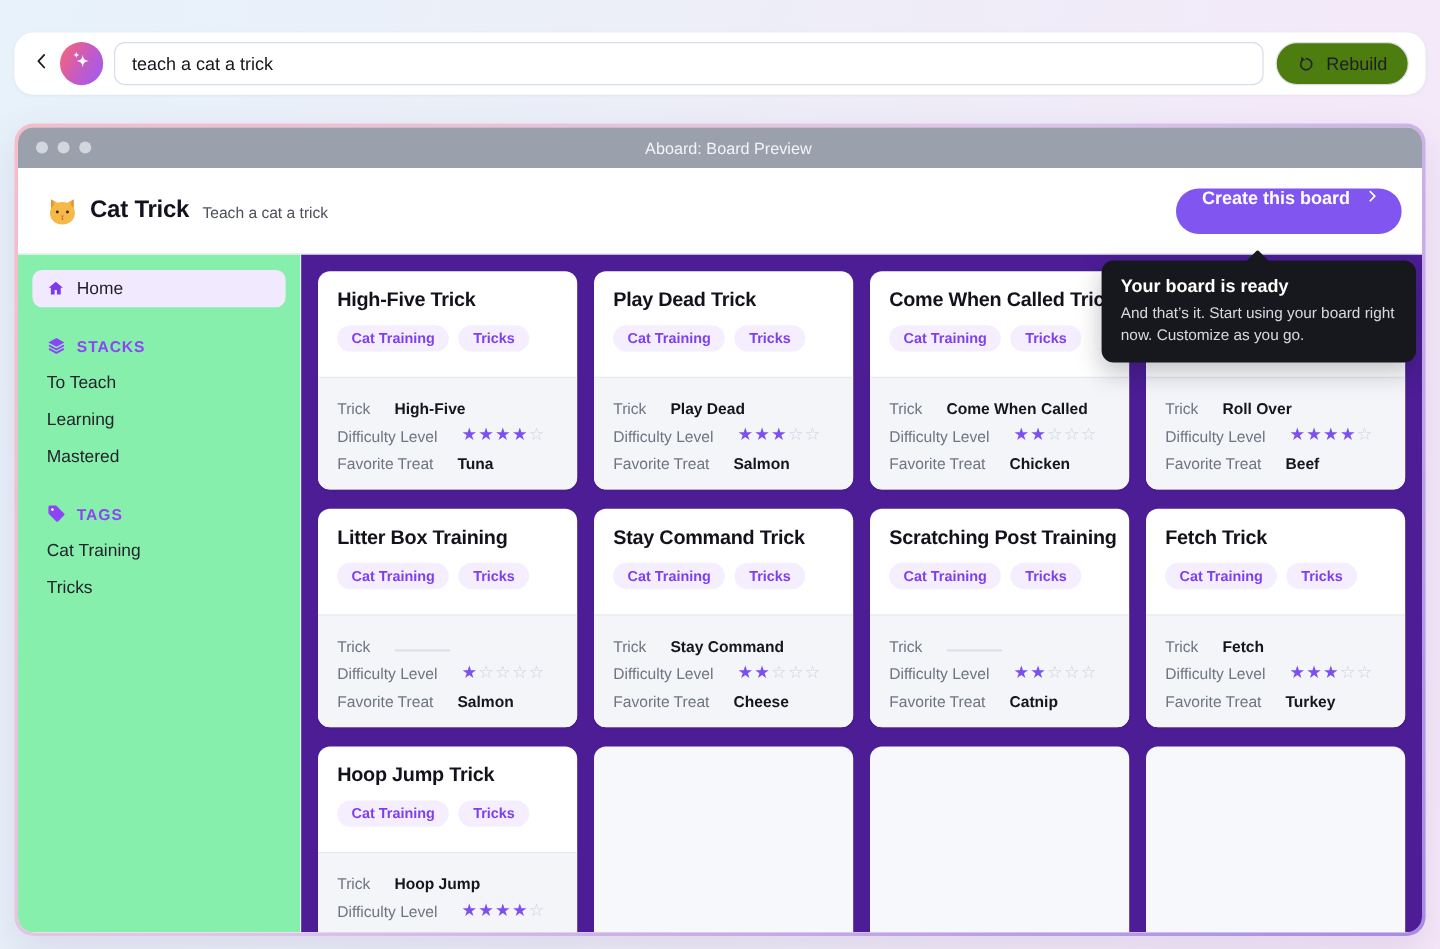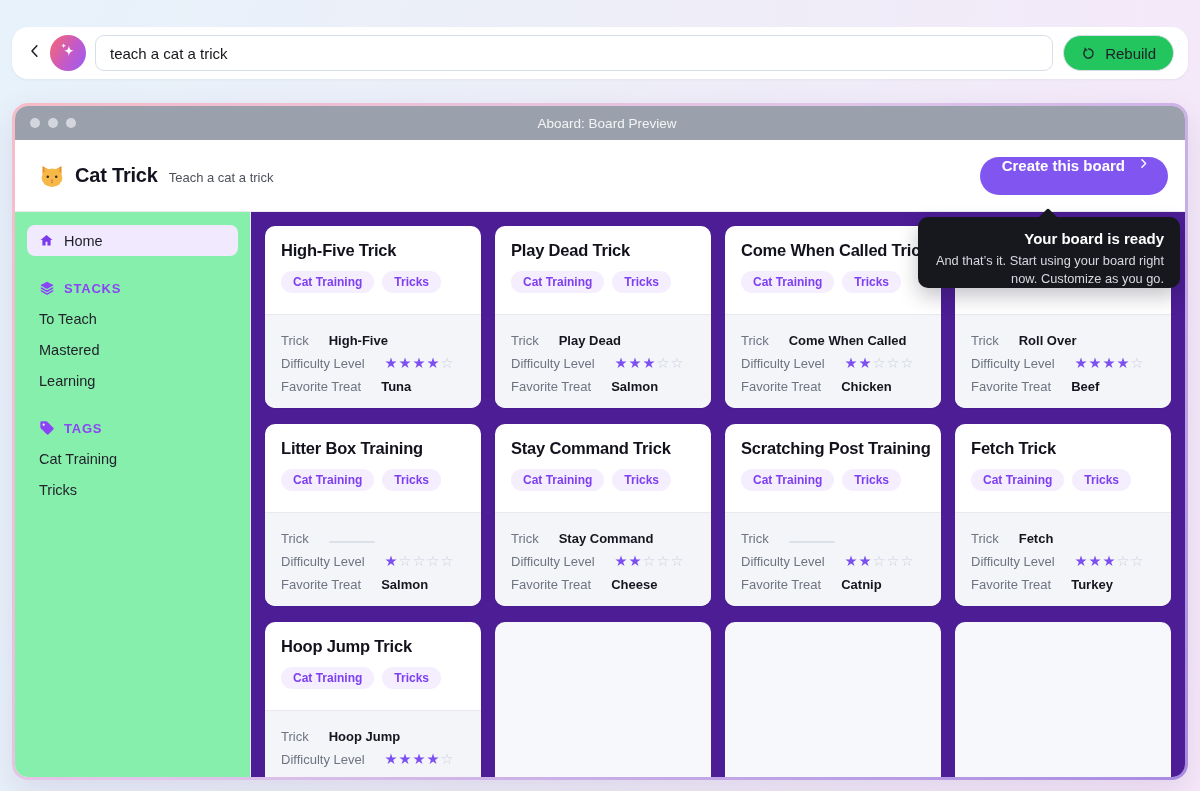--- a/index.html
+++ b/index.html
@@ -22,21 +22,21 @@
     background:linear-gradient(120deg,#f0647e 10%,#c45ac8 55%,#9d5cf0 95%);
     display:flex; align-items:center; justify-content:center;
   }
   .prompt-input {
     flex:1; height:36px; border:1px solid #d8dee7; border-radius:9px;
     padding:0 14px; font-size:15px; color:#16161d; outline:none; background:#fff;
     font-family:inherit;
   }
   .rebuild-btn {
     height:36px; margin-left:10px; border:1px solid #d8dee7; border-radius:18px;
-    background:#22c55e; display:flex; align-items:center; gap:9px; padding:0 17px;
+    background:#4d7c0f; display:flex; align-items:center; gap:9px; padding:0 17px;
     font-size:15px; color:#1d1f26; cursor:pointer; font-family:inherit;
   }
 
   
   .window {
     position:absolute; left:12px; right:12px; top:103px; bottom:11px;
     border-radius:16px; padding:3px;
     background:linear-gradient(135deg,#f7bcc7 0%,#e0c5e9 45%,#a88be2 100%);
     box-shadow:0 12px 32px rgba(110,80,150,.14);
   }
@@ -108,21 +108,21 @@
   .stars { display:flex; align-items:center; }
   .star { font-size:14.5px; letter-spacing:1px; line-height:1; }
   .star.filled { color:var(--star_filled,#7c4ff0); }
   .star.empty { color:var(--star_empty,#ccd1dd); }
   .card-empty { background:#f6f8fb; border-radius:10px; }
 
   
   .tooltip {
     position:absolute; right:5px; top:111px; width:262px; z-index:30;
     background:var(--tooltip_bg,#17171e); color:#fff; border-radius:10px;
-    padding:13px 16px 0; box-shadow:0 8px 20px rgba(20,20,40,.25);text-align:right;
+    padding:13px 16px 14px; box-shadow:0 8px 20px rgba(20,20,40,.25);
   }
   .tooltip::before {
     content:""; position:absolute; top:-6px; right:125px; width:14px; height:14px;
     background:var(--tooltip_bg,#17171e); transform:rotate(45deg); border-radius:2px;
   }
   .tooltip-title { font-size:15px; font-weight:700; }
   .tooltip-body { font-size:12.8px; color:#d8d8df; margin-top:5px; line-height:1.42; }
 </style>
 </head>
 <body>
@@ -211,22 +211,22 @@
                     <path fill="#8b45f6" d="M12 2.5 22 8l-10 5.5L2 8z"></path>
                     <path d="M3.5 12.2 12 16.9l8.5-4.7" stroke="#8b45f6" stroke-width="2.2" fill="none" stroke-linecap="round" stroke-linejoin="round"></path>
                     <path d="M3.5 16.4 12 21.1l8.5-4.7" stroke="#8b45f6" stroke-width="2.2" fill="none" stroke-linecap="round" stroke-linejoin="round"></path>
                   </svg>
       </span>
 
       <span class="side-section-label">STACKS</span>
     </div>
     <div class="side-list">
                 <div class="side-item">To Teach</div>
+                <div class="side-item">Learning</div>
                 <div class="side-item">Mastered</div>
-                <div class="side-item">Learning</div>
               </div>
   </div>
 
   <div class="side-section">
     <div class="side-section-header">
 
       <span style="display:flex">
         <svg viewBox="0 0 24 24" width="16" height="16">
                     <path fill="#8b45f6" d="M21.4 11.6 12.4 2.6A2 2 0 0 0 11 2H4a2 2 0 0 0-2 2v7c0 .53.21 1.04.59 1.41l9 9a2 2 0 0 0 2.82 0l7-7a2 2 0 0 0 0-2.83z"></path>
                     <circle cx="7" cy="7" r="1.6" fill="#fff"></circle>

